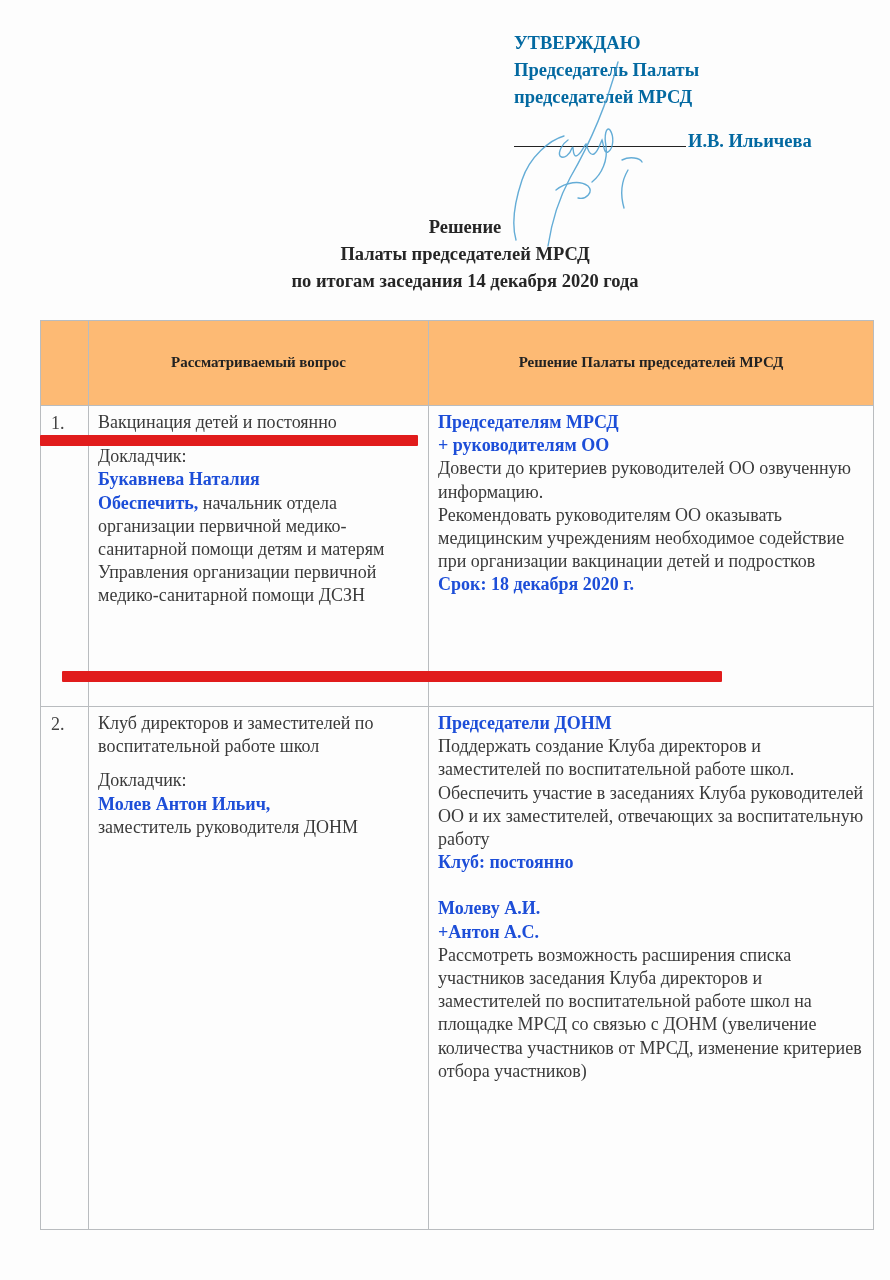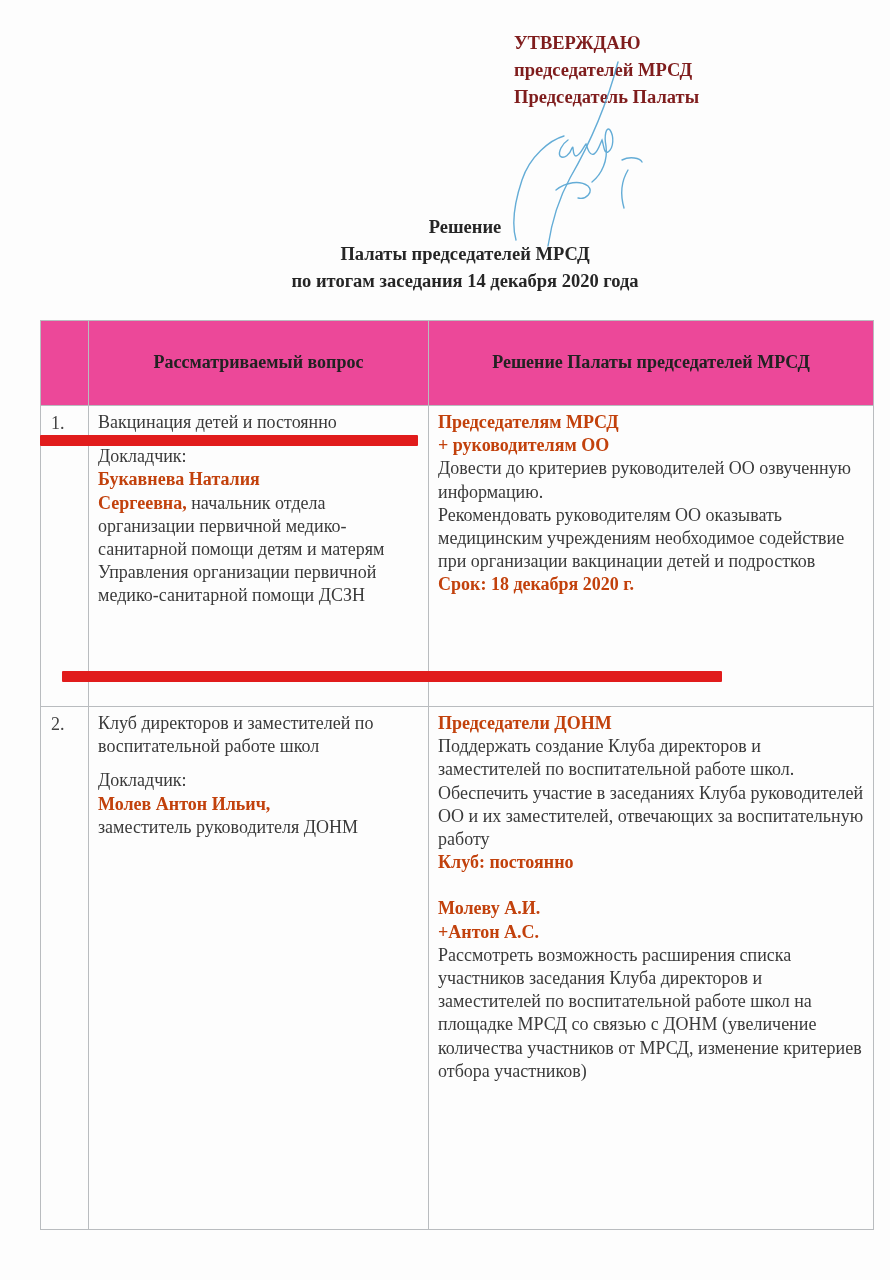--- a/index.html
+++ b/index.html
@@ -4,21 +4,21 @@
   <style>
     html, body { margin: 0; padding: 0; }
     body {
       width: 890px; height: 1280px; position: relative; overflow: hidden;
       background: #fdfdfd;
       font-family: "Liberation Serif", "DejaVu Serif", serif;
       color: #2a2a2a;
     }
     .approve {
       position: absolute; left: 514px; top: 30px;
-      font-weight: bold; font-size: 18.5px; line-height: 27px; color: #7f1d1d;
+      font-weight: bold; font-size: 18.5px; line-height: 27px; color: #0369a1;
     }
     .approve .sig-line {
       display: inline-block; width: 172px; border-bottom: 1.6px solid #222;
       margin-right: 2px; vertical-align: baseline; height: 16px;
     }
     .approve .sig-row { margin-top: 17px; white-space: nowrap; }
     .signature {
       position: absolute; left: 500px; top: 60px; width: 180px; height: 190px;
       pointer-events: none;
     }
@@ -28,46 +28,49 @@
     }
     table.decision {
       position: absolute; left: 40px; top: 320px;
       width: 834px; border-collapse: collapse; table-layout: fixed;
       font-size: 18px; line-height: 23.2px; color: #3a3a3a;
     }
     table.decision td, table.decision th {
       border: 1px solid #b9bcbf; vertical-align: top; padding: 0;
     }
     table.decision th {
-      background: #ec4899; font-weight: bold; font-size: 18px; color: #222;
+      background: #fdba74; font-weight: bold; font-size: 15px; color: #222;
       height: 84px; vertical-align: middle; text-align: center;
     }
     .col-num { width: 48px; }
     .col-q { width: 340px; }
     .num { padding: 6px 0 0 10px !important; color: #444; }
     .q { padding: 5px 8px 0 9px !important; }
     .d { padding: 5px 6px 0 9px !important; }
     .gap { height: 11px; }
-    .bold { font-weight: bold; color: #c2410c; }
+    .bold { font-weight: bold; color: #1d4ed8; }
     .row1 td { height: 294px; }
     .row2 td { height: 516px; }
     .redmark {
       position: absolute; background: #e11c1c; height: 11px; border-radius: 1px;
     }
     .red1 { left: 40px; top: 435px; width: 378px; }
     .red2 { left: 62px; top: 671px; width: 660px; }
     p { margin: 0; }
   </style>
 </head>
 <body>
 
 <div class="approve">
   <p>УТВЕРЖДАЮ</p>
+  <p>Председатель Палаты</p>
   <p>председателей МРСД</p>
-  <p>Председатель Палаты</p>
+  <p class="sig-row">
+    <span class="sig-line"></span><span>И.В. Ильичева</span>
+  </p>
 </div>
 
 <svg class="signature" viewBox="0 0 180 190">
   <g fill="none" stroke="#4a9fd0" stroke-width="1.4" stroke-linecap="round" opacity="0.85">
     <path d="M118 2 C108 40 92 80 70 118 C58 140 52 160 48 186"></path>
     <path d="M64 76 C50 80 30 96 22 120 C14 144 12 166 16 180"></path>
     <path d="M68 80 C62 84 58 92 60 96 C64 100 70 94 72 88 C74 84 72 96 76 96 C80 96 84 86 86 84 C88 90 90 96 94 94 C98 92 100 84 102 80 C104 86 104 94 108 92 C114 88 114 76 110 70 C106 66 104 76 106 86 C108 100 102 114 92 122"></path>
     <path d="M56 130 C66 122 80 120 88 126 C94 132 86 140 78 138"></path>
     <path d="M122 100 C130 96 140 98 142 102"></path>
     <path d="M128 110 C122 120 120 134 124 148"></path>
@@ -93,21 +96,21 @@
     <th>Решение Палаты председателей МРСД</th>
   </tr>
 
   <tr class="row1">
     <td class="num">1.</td>
     <td class="q">
       <p>Вакцинация детей и постоянно</p>
       <div class="gap"></div>
       <p>Докладчик:</p>
       <p class="bold">Букавнева Наталия</p>
-      <p><span class="bold">Сергеевна,</span><span> начальник отдела организации первичной медико-санитарной помощи детям и матерям Управления организации первичной медико-санитарной помощи ДСЗН</span></p>
+      <p><span class="bold">Обеспечить,</span><span> начальник отдела организации первичной медико-санитарной помощи детям и матерям Управления организации первичной медико-санитарной помощи ДСЗН</span></p>
     </td>
     <td class="d">
       <p class="bold">Председателям МРСД</p>
       <p class="bold">+ руководителям ОО</p>
       <p>Довести до критериев руководителей ОО озвученную информацию.</p>
       <p>Рекомендовать руководителям ОО оказывать медицинским учреждениям необходимое содействие при организации вакцинации детей и подростков</p>
       <p class="bold">Срок: 18 декабря 2020 г.</p>
     </td>
   </tr>
 

